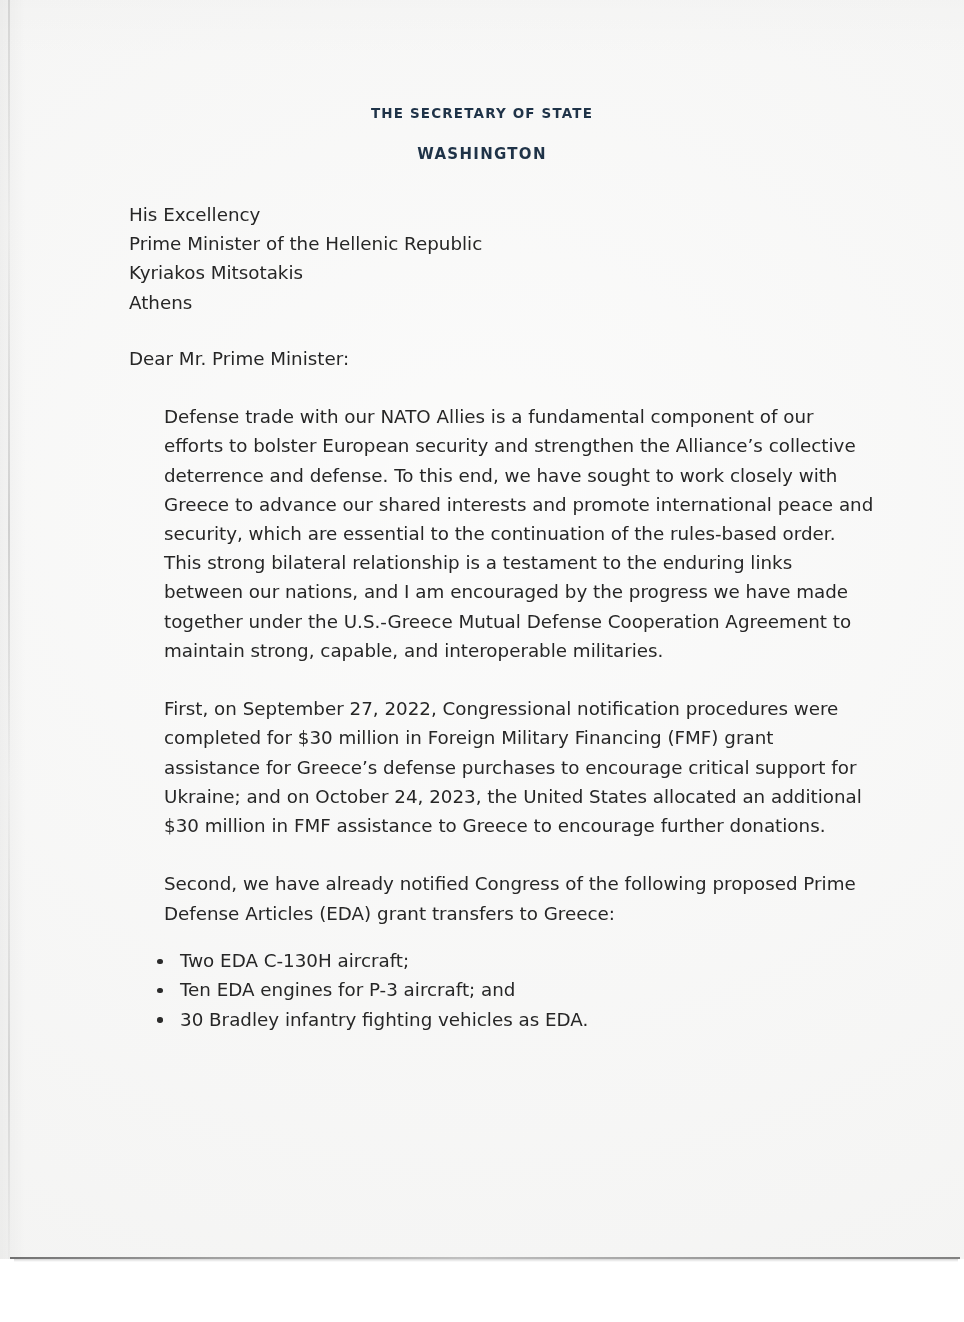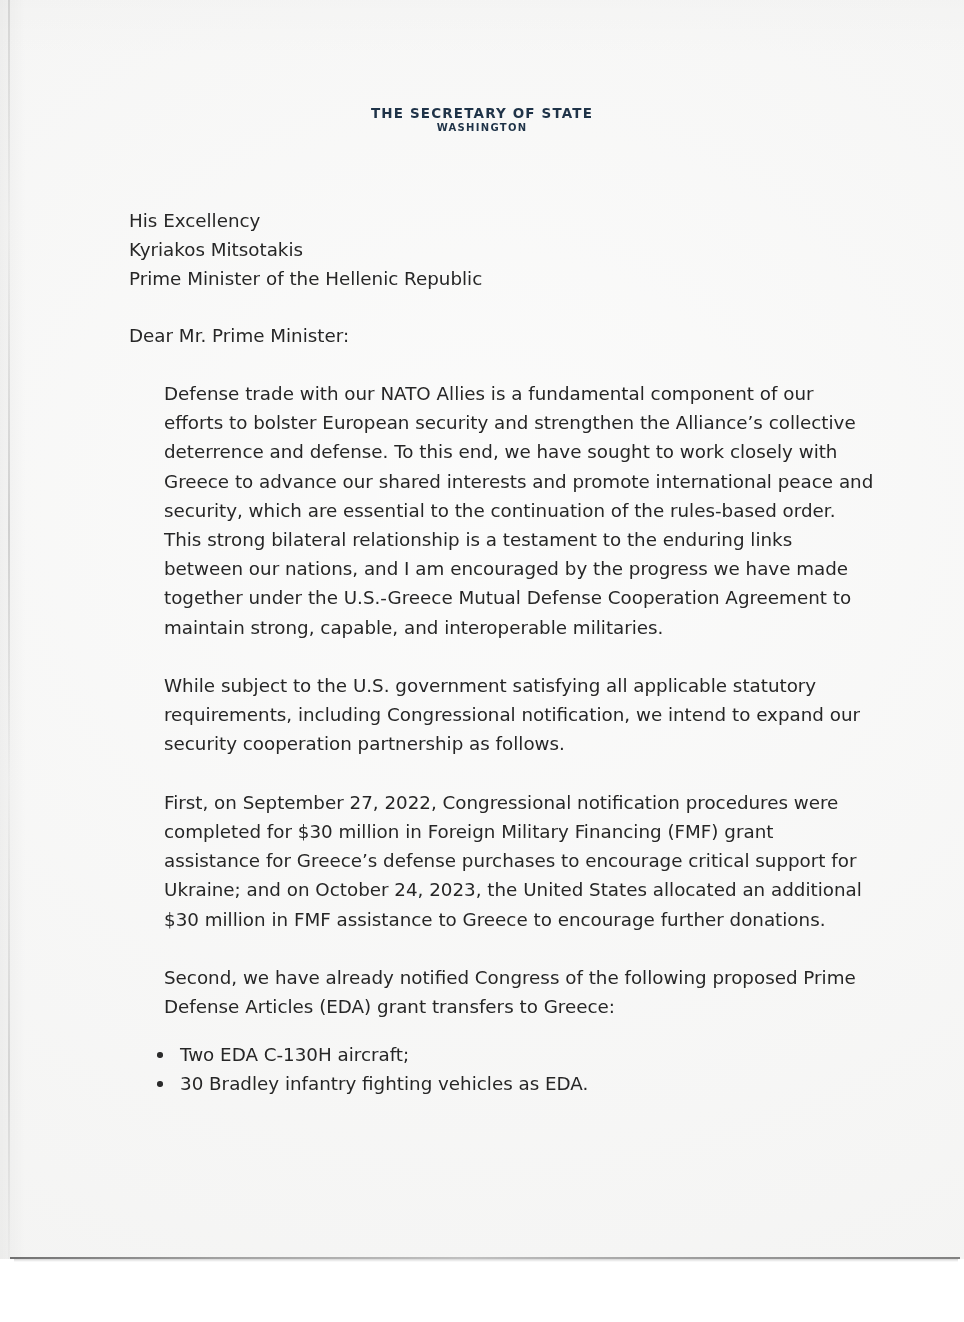--- a/index.html
+++ b/index.html
@@ -95,30 +95,30 @@
     font-family: "DejaVu Sans", "Liberation Sans", sans-serif;
     font-weight: 700;
     color: #1f3348;
     letter-spacing: 1.15px;
     line-height: 1.0;
   }
   .letterhead-line.primary {
     font-size: 13.5px;
   }
   .letterhead-line.secondary {
-    font-size: 10px;
-    margin-top: 2px;
+    font-size: 15px;
+    margin-top: 26px;
     letter-spacing: 1.3px;
   }
 
   
   .letter-body {
     position: absolute;
     left: 129px;
-    top: 206px;
+    top: 200px;
     width: 745px;
     color: #262626;
     font-size: 18.3px;
     line-height: 29.2px;
   }
   .address-block .addr-line {
     white-space: nowrap;
   }
   .salutation {
     margin-top: 27px;
@@ -165,39 +165,43 @@
 
   <div class="letterhead">
     <div class="letterhead-line primary">THE SECRETARY OF STATE</div>
     <div class="letterhead-line secondary">WASHINGTON</div>
   </div>
 
   <div class="letter-body">
 
     <div class="address-block">
       <div class="addr-line">His Excellency</div>
+      <div class="addr-line">Prime Minister of the Hellenic Republic</div>
       <div class="addr-line">Kyriakos Mitsotakis</div>
-      <div class="addr-line">Prime Minister of the Hellenic Republic</div>
+      <div class="addr-line">Athens</div>
     </div>
 
     <div class="salutation">Dear Mr. Prime Minister:</div>
 
     <p class="para">Defense trade with our NATO Allies is a fundamental component of our efforts to bolster European security and strengthen the Alliance’s collective deterrence and defense.  To this end, we have sought to work closely with Greece to advance our shared interests and promote international peace and security, which are essential to the continuation of the rules-based order.  This strong bilateral relationship is a testament to the enduring links between our nations, and I am encouraged by the progress we have made together under the U.S.-Greece Mutual Defense Cooperation Agreement to maintain strong, capable, and interoperable militaries.</p>
 
-    <p class="para">While subject to the U.S. government satisfying all applicable statutory requirements, including Congressional notification, we intend to expand our security cooperation partnership as follows.</p>
 
     <p class="para">First, on September 27, 2022, Congressional notification procedures were completed for $30 million in Foreign Military Financing (FMF) grant assistance for Greece’s defense purchases to encourage critical support for Ukraine; and on October 24, 2023, the United States allocated an additional $30 million in FMF assistance to Greece to encourage further donations.</p>
 
     <p class="para">Second, we have already notified Congress of the following proposed Prime Defense Articles (EDA) grant transfers to Greece:</p>
 
     <ul class="bullet-list">
       <li class="bullet-item">
         <span class="bullet-dot"></span>
         <span>Two EDA C-130H aircraft;</span>
       </li>
       <li class="bullet-item">
         <span class="bullet-dot"></span>
+        <span>Ten EDA engines for P-3 aircraft; and</span>
+      </li>
+      <li class="bullet-item">
+        <span class="bullet-dot"></span>
         <span>30 Bradley infantry fighting vehicles as EDA.</span>
       </li>
     </ul>
 
   </div>
 </div>
 
 </body></html>

